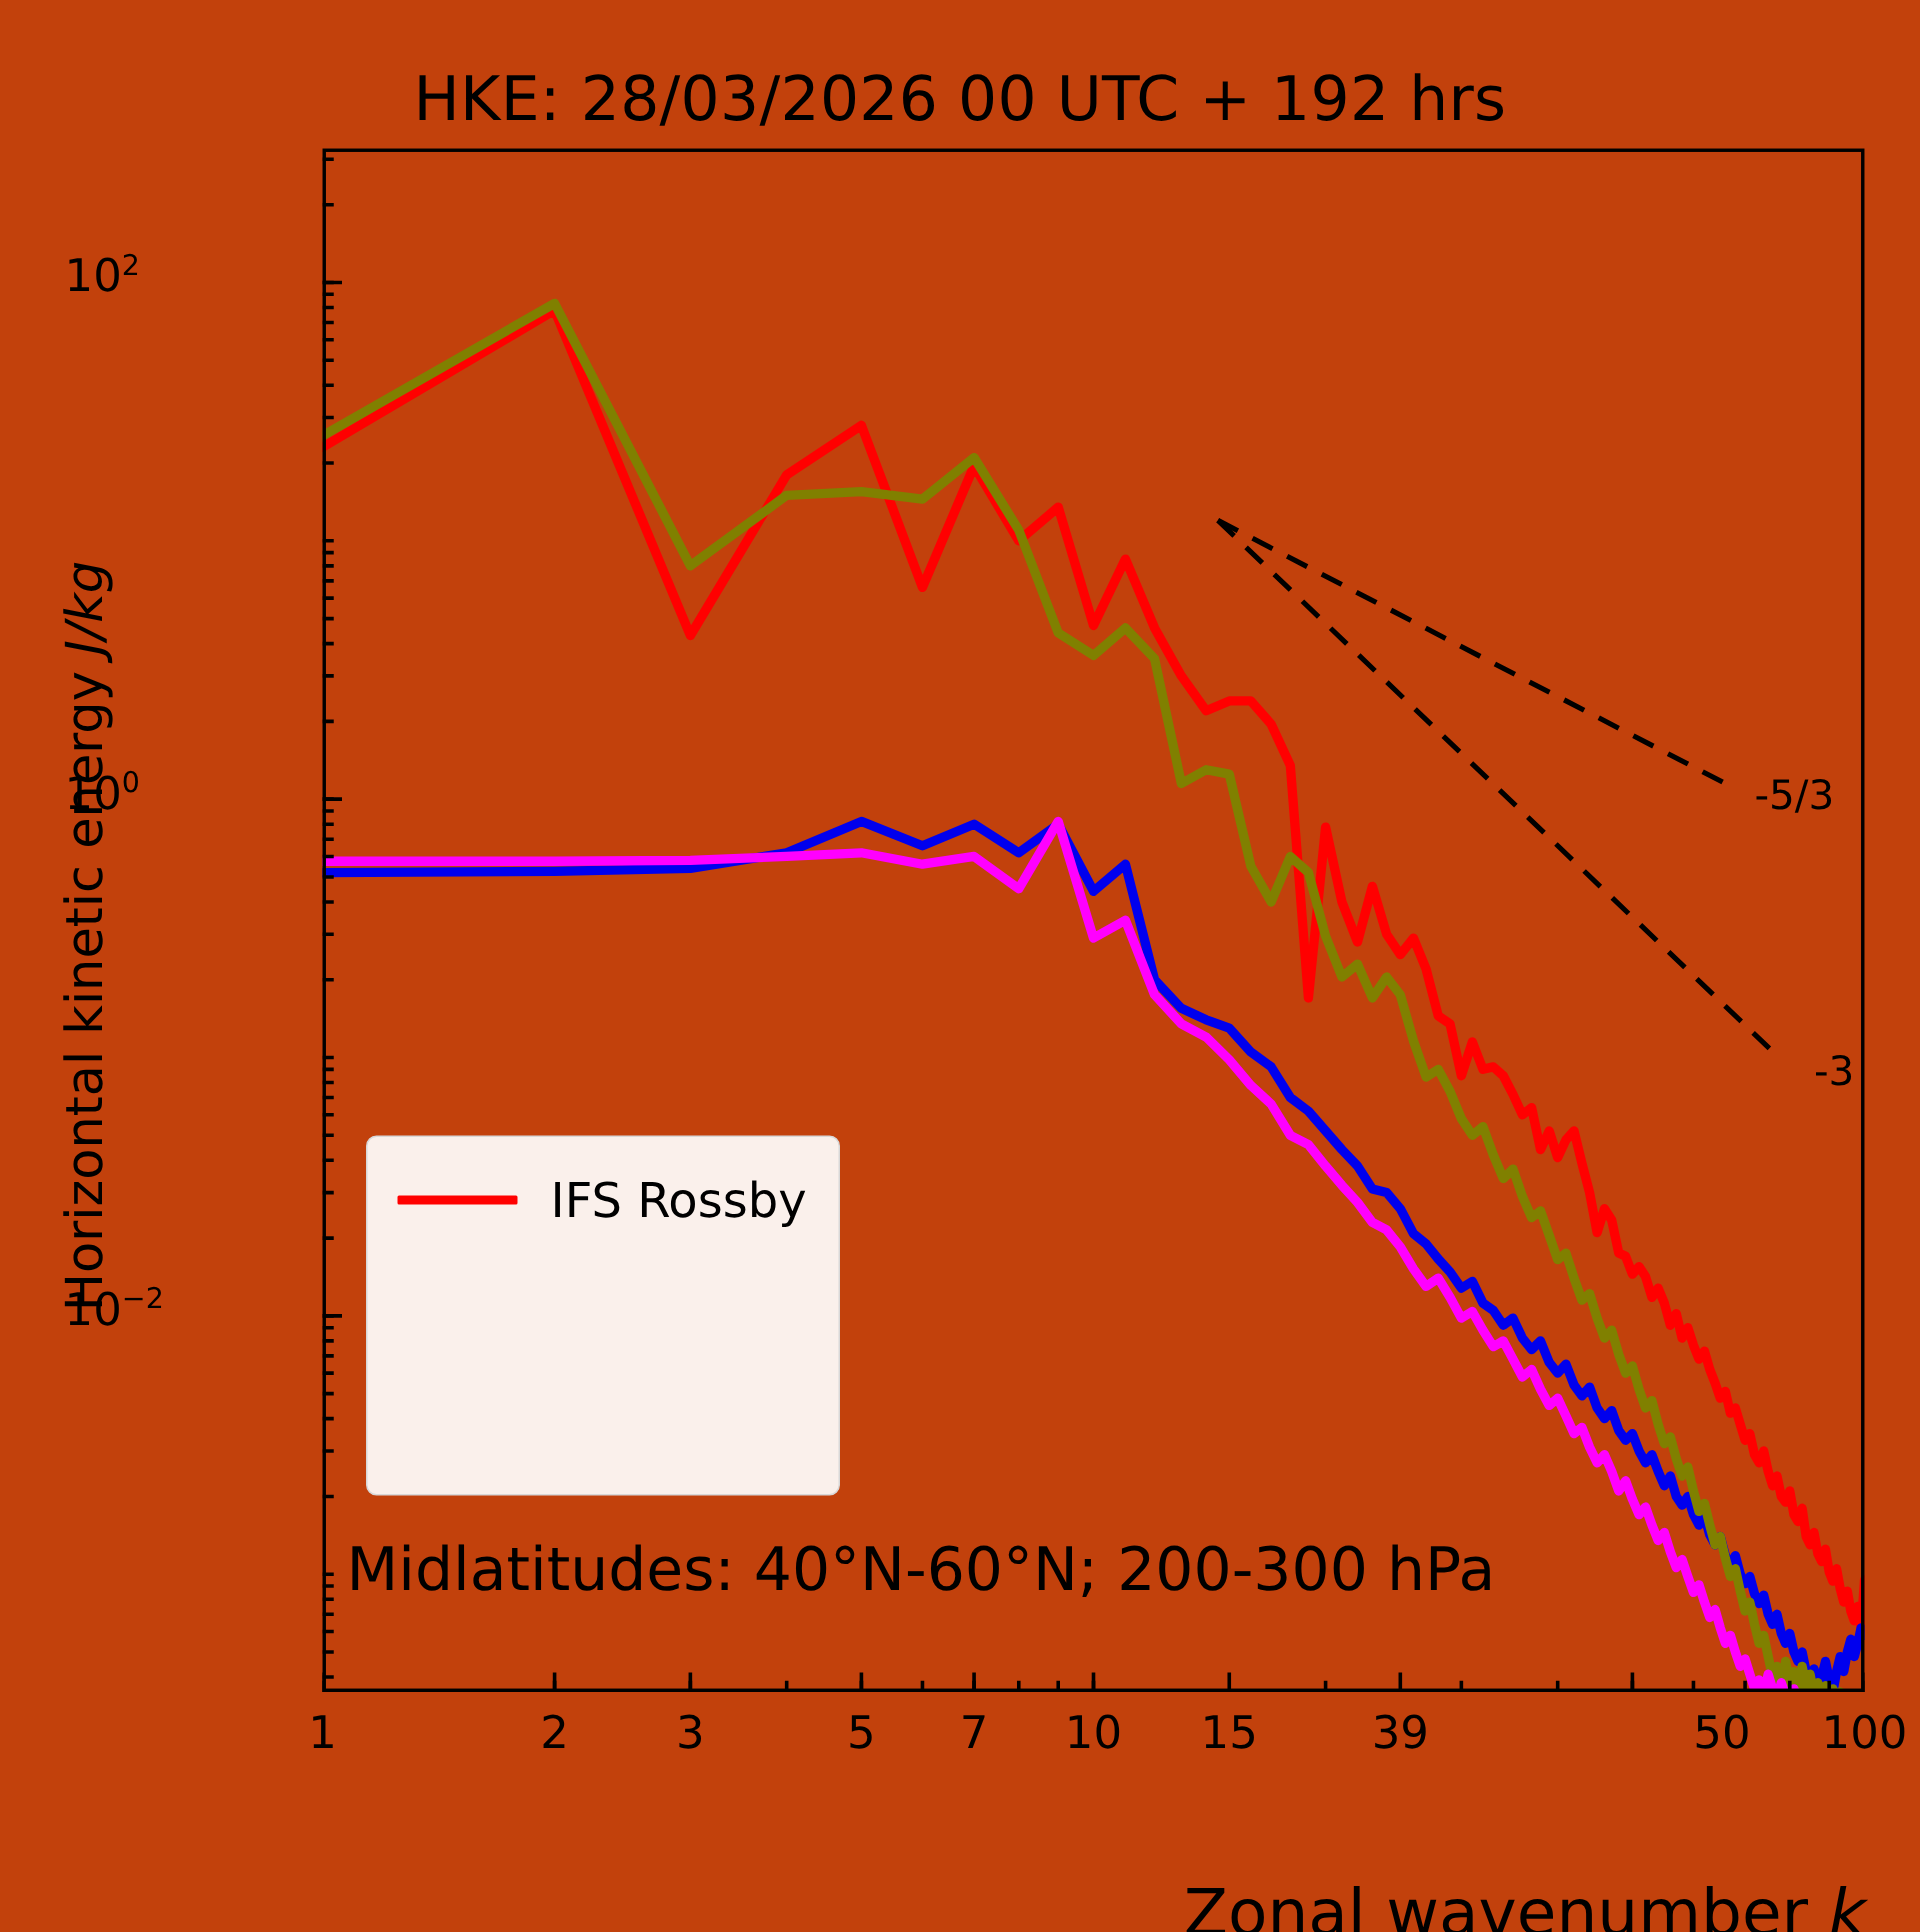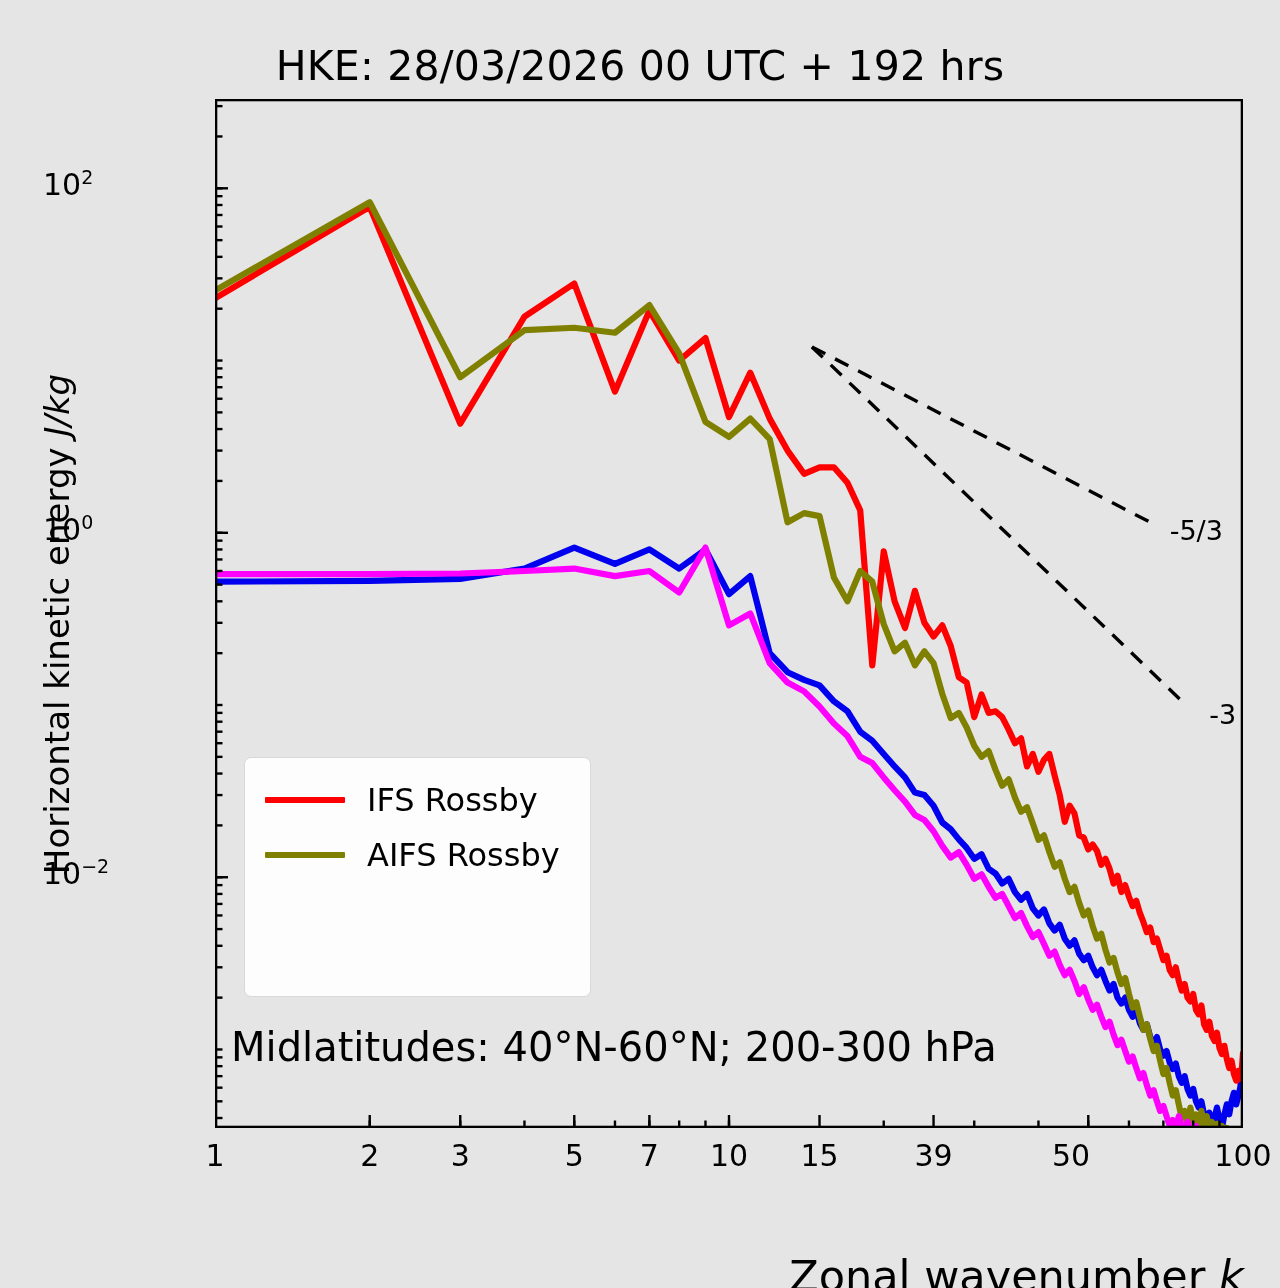--- a/index.html
+++ b/index.html
@@ -1,17 +1,17 @@
 <!DOCTYPE html>
 <html><head>
 <meta charset="utf-8">
 <style>
   html,body{margin:0;padding:0;background:#ffffff;}
   body{width:1280px;height:1288px;font-family:"DejaVu Sans",sans-serif;overflow:hidden;}
-  #stage{position:relative;width:1280px;height:1288px;background:#e5e5e5;}
+  #stage{position:relative;width:1280px;height:1288px;background:#c2410c;}
   #title{
     position:absolute;left:0;top:42px;width:1280px;text-align:center;
     font-size:41px;color:#000;letter-spacing:.2px;
   }
   #ylabel{
     position:absolute;color:#000;font-size:34px;white-space:nowrap;
     left:-273px;top:604px;width:660px;text-align:center;
     transform:rotate(-90deg);transform-origin:center center;
   }
   #ylabel .it{font-style:italic;}
@@ -19,21 +19,21 @@
     position:absolute;left:215px;top:1251px;width:1029px;text-align:right;
     font-size:43px;color:#000;
   }
   #xlabel .it{font-style:italic;}
   #plot{position:absolute;left:215px;top:99px;width:1028px;height:1029px;}
   svg{display:block;}
   .tklab{position:absolute;color:#000;font-size:30px;text-align:center;}
   .ytklab{position:absolute;color:#000;font-size:30px;text-align:left;}
   .ytklab sup{font-size:19px;vertical-align:super;}
   #legend{
-    position:absolute;left:244px;top:757px;width:347px;height:240px;
+    position:absolute;left:244px;top:757px;width:316px;height:240px;
     border:1.6px solid #d8d8d8;border-radius:7px;background:rgba(255,255,255,.92);
     box-sizing:border-box;padding:14px 0 0 0;
   }
   .lgrow{display:flex;align-items:center;height:55px;padding-left:20px;}
   .lgline{width:80px;height:6px;border-radius:1px;margin-right:22px;flex:none;}
   .lgtxt{font-size:32px;color:#000;line-height:1;}
   #annot{position:absolute;left:231px;top:1024px;font-size:40px;color:#000;white-space:nowrap;}
   .sloplab{position:absolute;font-size:27px;color:#000;}
 </style>
 </head>
@@ -162,39 +162,35 @@
 
   <div id="ticklabels">
       <div class="tklab" style="width: 120px; left: 155px; top: 1138px;">1</div>
       <div class="tklab" style="width: 120px; left: 309.729px; top: 1138px;">2</div>
       <div class="tklab" style="width: 120px; left: 400.24px; top: 1138px;">3</div>
       <div class="tklab" style="width: 120px; left: 514.271px; top: 1138px;">5</div>
       <div class="tklab" style="width: 120px; left: 589.38px; top: 1138px;">7</div>
       <div class="tklab" style="width: 120px; left: 669px; top: 1138px;">10</div>
       <div class="tklab" style="width: 120px; left: 759.511px; top: 1138px;">15</div>
       <div class="tklab" style="width: 120px; left: 873.541px; top: 1138px;">39</div>
-      <div class="tklab" style="width: 120px; left: 1011px; top: 1138px;">50</div>
+      <div class="tklab" style="width: 120px; left: 1088px; top: 1138px;">50</div>
       <div class="tklab" style="width: 120px; left: 1183px; top: 1138px;">100</div>
     </div>
   <div id="yticklabels">
       <div class="ytklab" style="width: 160px; left: 43px; top: 166.305px;"><span>10</span><sup>2</sup></div>
       <div class="ytklab" style="width: 160px; left: 43px; top: 510.773px;"><span>10</span><sup>0</sup></div>
       <div class="ytklab" style="width: 160px; left: 43px; top: 855.24px;"><span>10</span><sup>−2</sup></div>
     </div>
   <div id="slopelabels">
       <div class="sloplab" style="left: 1169.67px; top: 514.773px;">-5/3</div>
       <div class="sloplab" style="left: 1209.33px; top: 699.163px;">-3</div>
     </div>
 
   <div id="legend">
       <div class="lgrow">
         <div class="lgline" style="background: rgb(255, 0, 0);"></div>
         <div class="lgtxt">IFS Rossby</div>
       </div>
-      <div class="lgrow">
-        <div class="lgline" style="background: rgb(128, 128, 0);"></div>
-        <div class="lgtxt">AIFS Rossby</div>
-      </div>
     </div>
 
   <div id="annot">Midlatitudes: 40°N-60°N; 200-300 hPa</div>
 
 </div>
 
 </body></html>

